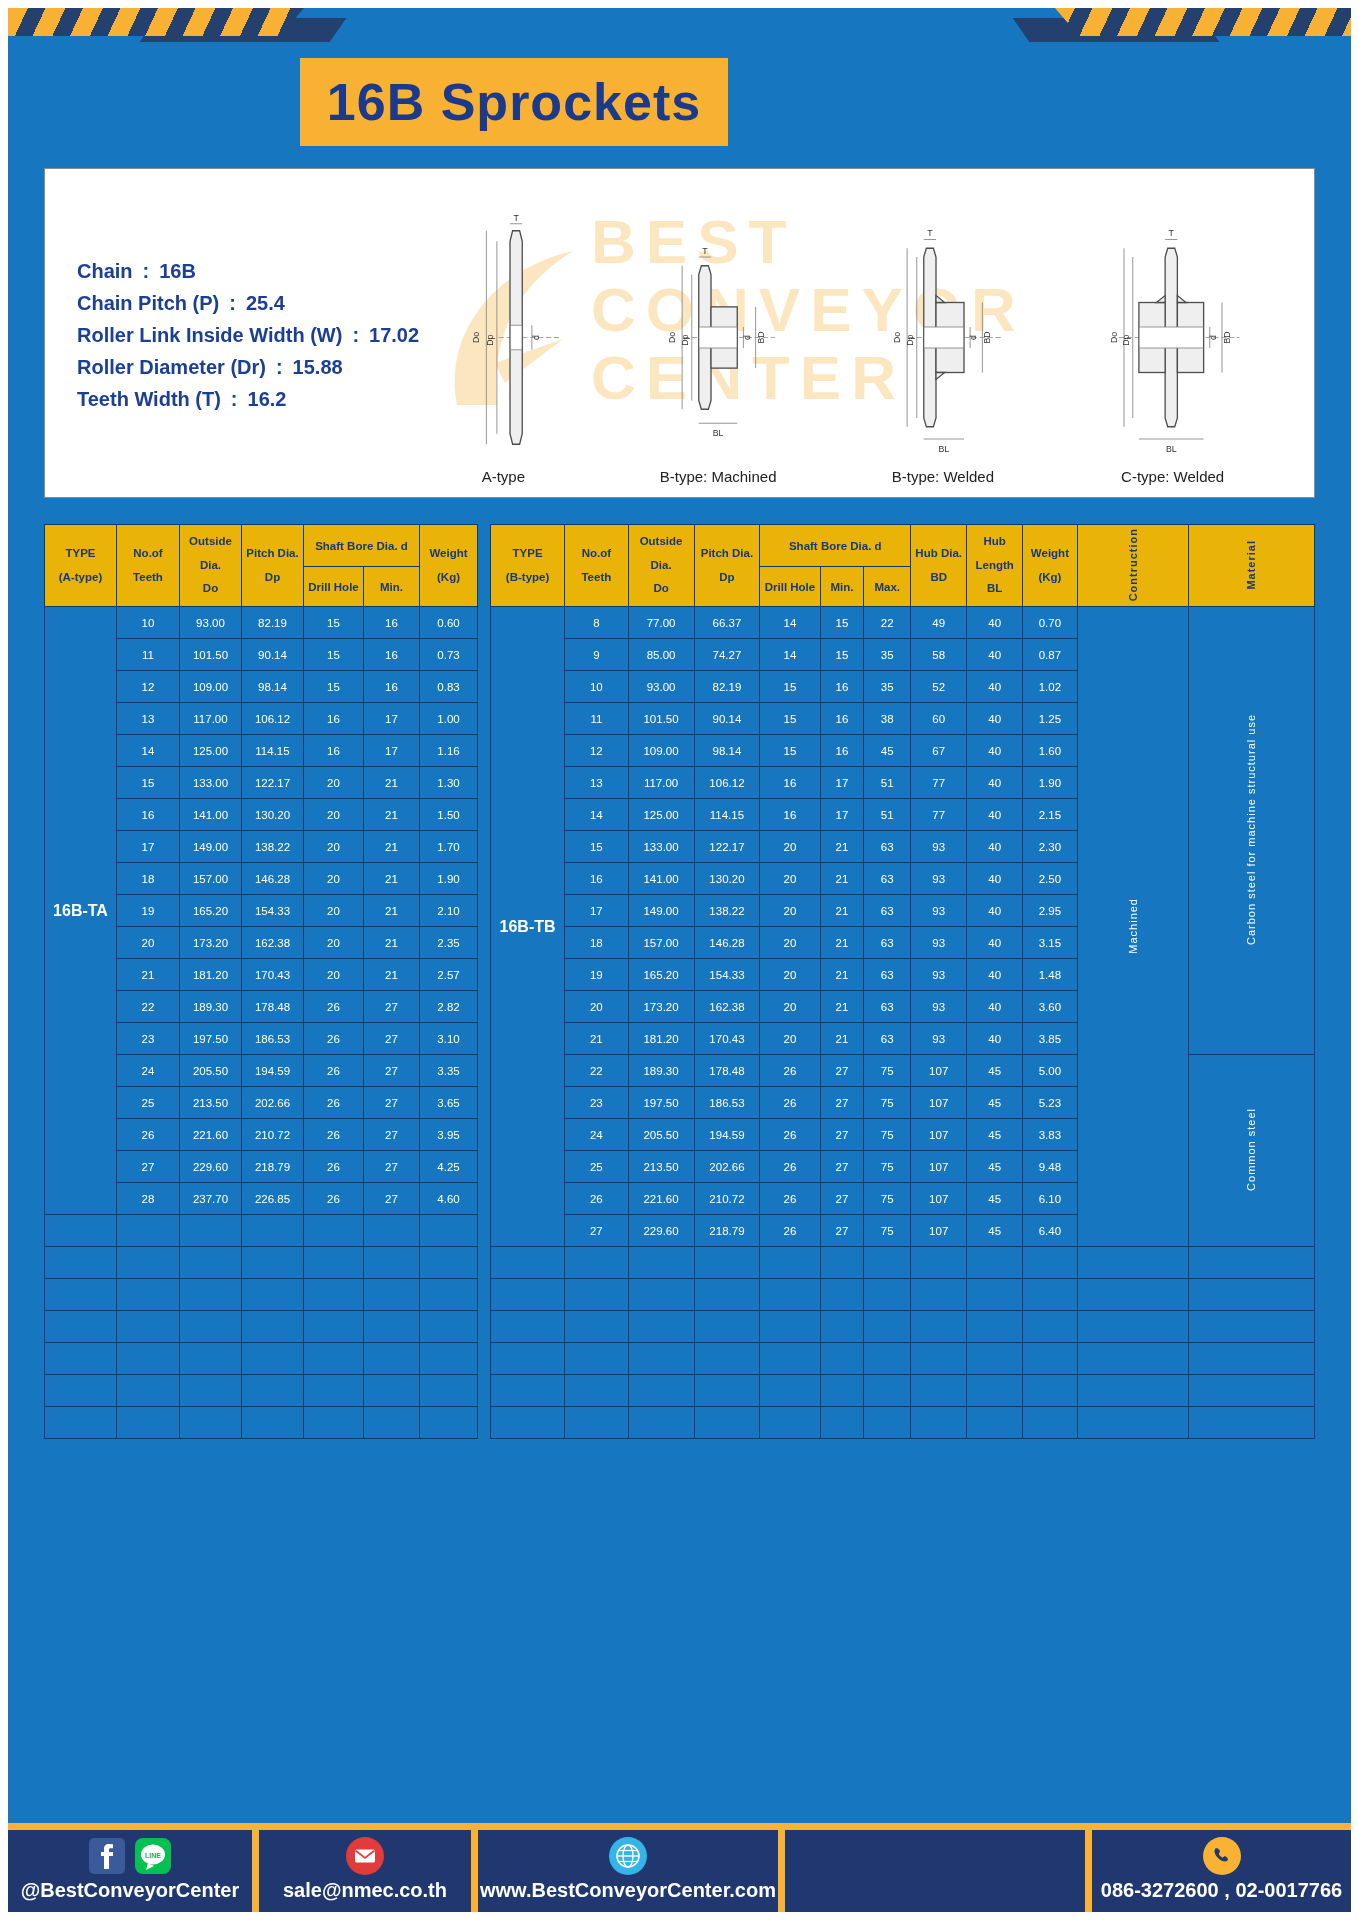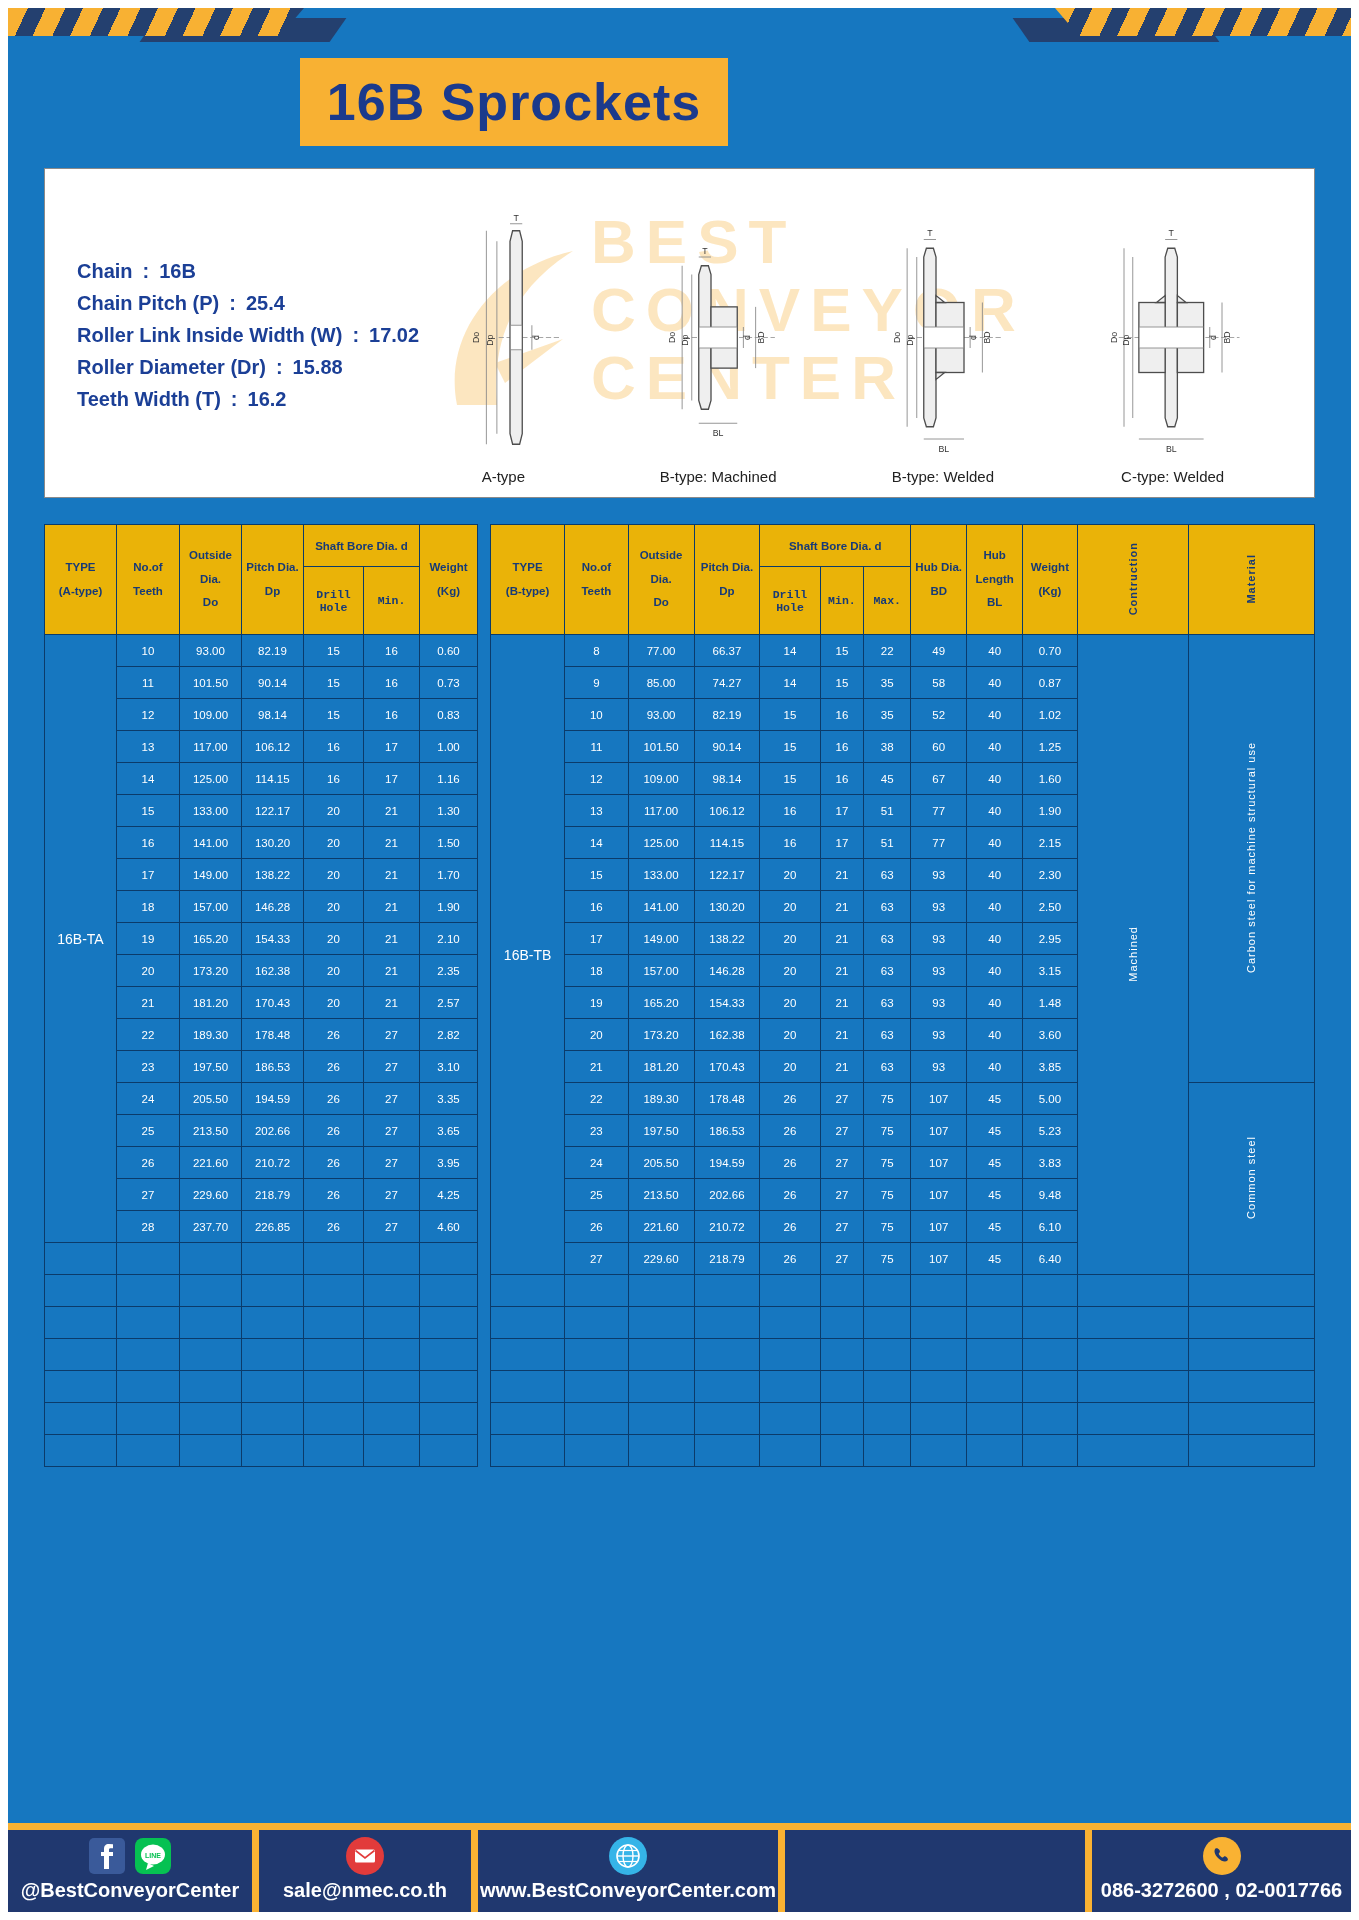--- a/index.html
+++ b/index.html
@@ -44,25 +44,25 @@
   
   .tables { display: flex; margin: 26px 36px 0; gap: 12px; }
   table.sp-table { border-collapse: collapse; table-layout: fixed; }
   .table-a { width: 434px; }
   .table-b-wrap { flex: 1; }
   .table-b { width: 100%; }
   .sp-table th, .sp-table td { border: 1px solid #0B3B6A; }
   .sp-table thead th { background: #eab308; color: #173A77; font-size: 11.5px; font-weight: bold;
                        text-align: center; vertical-align: middle; padding: 2px 1px; }
   .sp-table thead tr.group-row { height: 42px; }
-  .sp-table thead tr.sub-row th { height: 68px; font-family: Liberation Mono, monospace; }
+  .sp-table thead tr.sub-row th { height: 40px; }
   .sp-table th.spread { white-space: pre-line; line-height: 2.05; }
   .sp-table tbody td { height: 32px; background: #1677C0; color: #ffffff; font-size: 11.5px;
                        text-align: center; vertical-align: middle; }
-  .sp-table td.type-cell { font-weight: normal; font-size: 14px; }
+  .sp-table td.type-cell { font-weight: bold; font-size: 16px; }
   .vtext { writing-mode: vertical-rl; transform: rotate(180deg); display: inline-block;
            white-space: nowrap; letter-spacing: 1px; }
   .sp-table thead th .vtext { font-size: 11px; }
   .sp-table td.vert-cell .vtext { font-size: 11px; }
 
   
   .table-a col.c-type  { width: 72px; }
   .table-a col.c-teeth { width: 63px; }
   .table-a col.c-out   { width: 62px; }
   .table-a col.c-pitch { width: 62px; }

